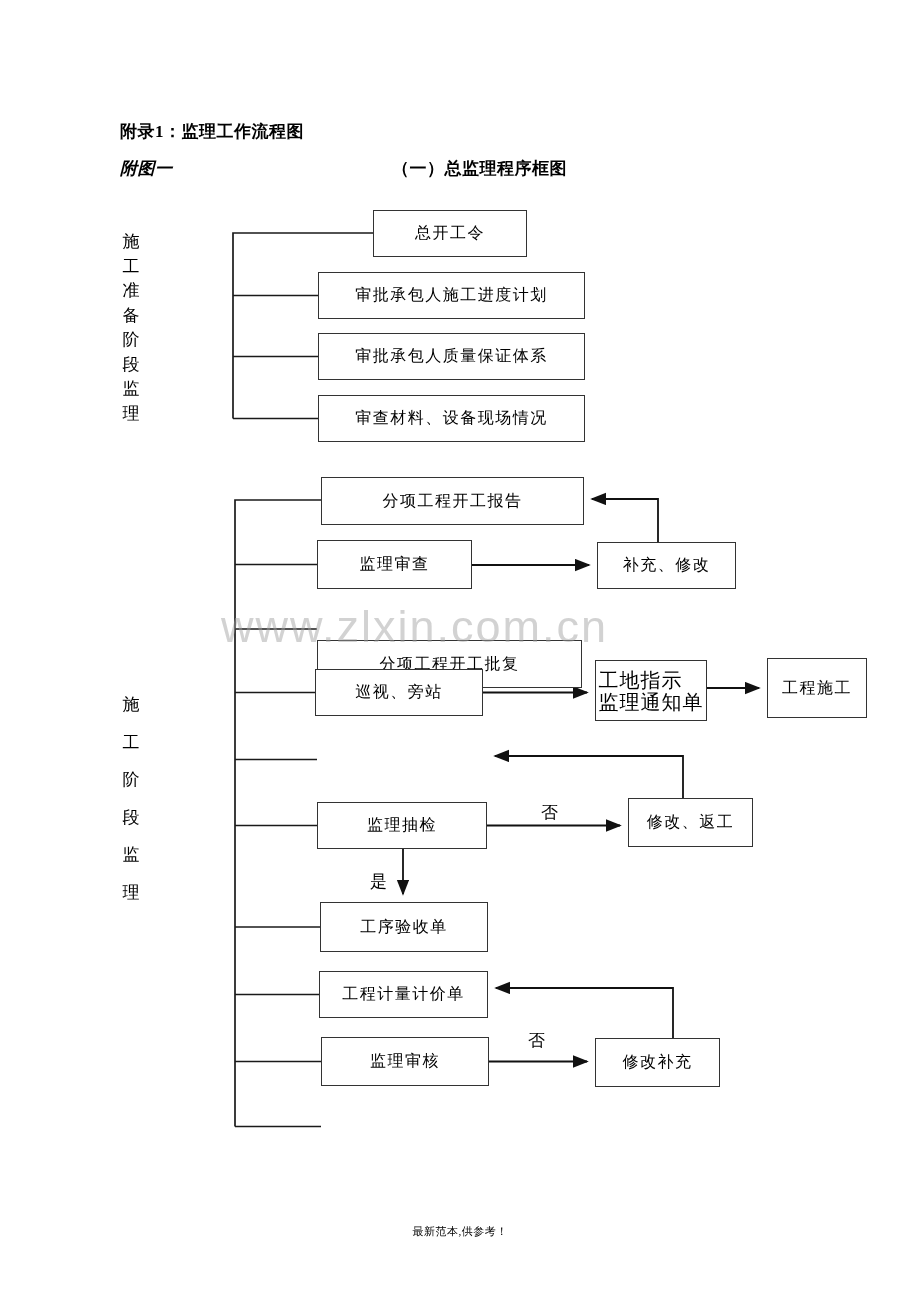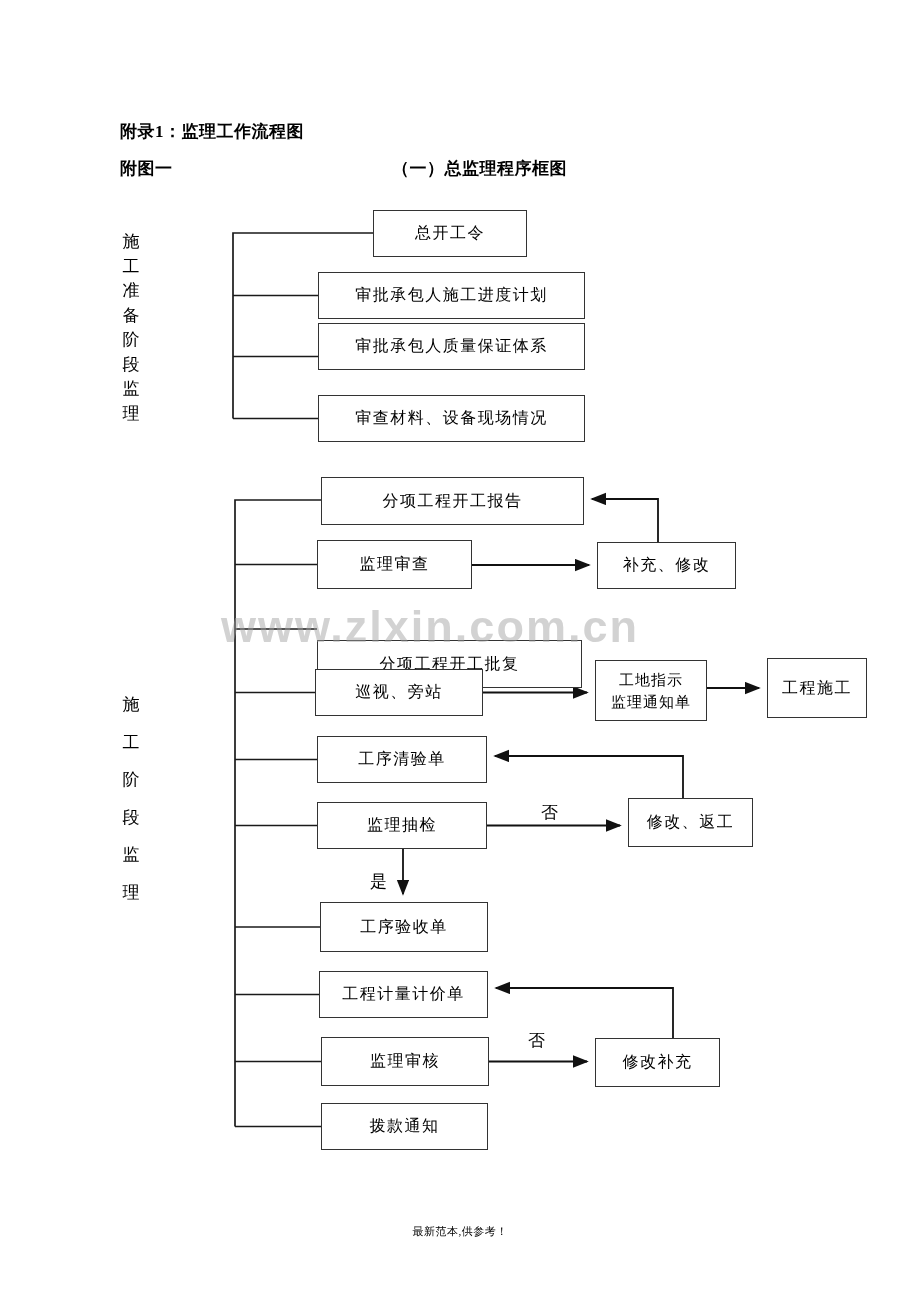--- a/index.html
+++ b/index.html
@@ -3,49 +3,49 @@
 <meta charset="utf-8">
 <style>
   html,body { margin:0; padding:0; background:#ffffff; }
   .page {
     position:relative; width:908px; height:1302px; background:#ffffff;
     font-family:"Liberation Serif","DejaVu Serif",serif; color:#000;
     overflow:hidden;
   }
   .hdr { position:absolute; font-weight:bold; font-size:17px; letter-spacing:0.5px; white-space:nowrap; }
   .appendix-title { left:120px; top:120px; }
-  .figure-label   { left:120px; top:157px; }
+  .figure-label   { left:120px; top:157px;font-style:italic; }
   .figure-title   { left:392px; top:157px; }
 
   .vlabel {
     position:absolute; width:20px; font-size:17px; text-align:center;
     word-break:break-all; letter-spacing:0;
   }
   .vlabel-prep { left:121px; top:231px; line-height:24.5px;font-family:Liberation Mono, monospace; }
   .vlabel-cons { left:121px; top:686px; line-height:37.5px; }
 
   svg.connectors { position:absolute; left:0; top:0; }
   .ln { stroke:#1a1a1a; stroke-width:1.7; fill:none; }
   .ar { stroke:#111111; stroke-width:1.8; fill:none; }
 
   .fbox {
     position:absolute; box-sizing:border-box; background:#ffffff;
     border:1.5px solid #333333; display:flex; align-items:center; justify-content:center;
-    font-size:16px; letter-spacing:1.5px; text-align:center; white-space:pre-line;
+    font-size:16px; letter-spacing:1.5px; white-space:pre-line;
   }
-  .fbox.small { font-size:15px; line-height:22px; letter-spacing:1px; }
+  .fbox.small { font-size:20px; line-height:22px; letter-spacing:1px; }
 
   .decision {
     position:absolute; font-size:17px; letter-spacing:0; background:#fff; padding:0 1px;
   }
   .watermark {
     position:absolute; left:221px; top:601px; width:470px;
     font-family:"Liberation Sans","DejaVu Sans",sans-serif;
     font-size:45px; letter-spacing:2px; color:rgba(160,160,160,0.48);
-    pointer-events:none; white-space:nowrap;font-weight:bold;
+    pointer-events:none; white-space:nowrap;
   }
   .footer {
     position:absolute; left:0; top:1224px; width:920px; text-align:center;
     font-size:11px; letter-spacing:0.5px;
   }
 </style>
 </head>
 <body>
 
 <div class="page">
@@ -92,38 +92,36 @@
       <path class="ar" d="M683,798 V756 H495" marker-end="url(#ah)"></path>
       <path class="ar" d="M487,825.5 H620" marker-end="url(#ah)"></path>
       <path class="ar" d="M403,849 V894" marker-end="url(#ah)"></path>
       <path class="ar" d="M673,1038 V988 H496" marker-end="url(#ah)"></path>
       <path class="ar" d="M489,1061.5 H587" marker-end="url(#ah)"></path>
     </g>
   </svg>
 
   <div class="fbox" style="left:373px;top:210px;width:154px;height:47px">总开工令</div>
   <div class="fbox" style="left:318px;top:272px;width:267px;height:47px">审批承包人施工进度计划</div>
-  <div class="fbox" style="left:318px;top:323px;width:267px;height:47px">审批承包人质量保证体系</div>
+  <div class="fbox" style="left:318px;top:333px;width:267px;height:47px">审批承包人质量保证体系</div>
   <div class="fbox" style="left:318px;top:395px;width:267px;height:47px">审查材料、设备现场情况</div>
   <div class="fbox" style="left:321px;top:477px;width:263px;height:48px">分项工程开工报告</div>
   <div class="fbox" style="left:317px;top:540px;width:155px;height:49px">监理审查</div>
   <div class="fbox" style="left:597px;top:542px;width:139px;height:47px">补充、修改</div>
   <div class="fbox" style="left:317px;top:640px;width:265px;height:48px">分项工程开工批复</div>
   <div class="fbox" style="left:315px;top:669px;width:168px;height:47px">巡视、旁站</div>
   <div class="fbox small" style="left:595px;top:660px;width:112px;height:61px">工地指示
 监理通知单</div>
   <div class="fbox" style="left:767px;top:658px;width:100px;height:60px">工程施工</div>
-  <div class="fbox" style="left:317px;top:736px;width:170px;height:47px">工序清验单</div>
   <div class="fbox" style="left:317px;top:802px;width:170px;height:47px">监理抽检</div>
   <div class="fbox" style="left:628px;top:798px;width:125px;height:49px">修改、返工</div>
   <div class="fbox" style="left:320px;top:902px;width:168px;height:50px">工序验收单</div>
   <div class="fbox" style="left:319px;top:971px;width:169px;height:47px">工程计量计价单</div>
   <div class="fbox" style="left:321px;top:1037px;width:168px;height:49px">监理审核</div>
   <div class="fbox" style="left:595px;top:1038px;width:125px;height:49px">修改补充</div>
-  <div class="fbox" style="left:321px;top:1103px;width:167px;height:47px">拨款通知</div>
 
   <div class="decision" style="left:540px;top:801px">否</div>
   <div class="decision" style="left:369px;top:870px">是</div>
   <div class="decision" style="left:527px;top:1029px">否</div>
 
   <div class="footer">最新范本,供参考！</div>
 
   <div class="watermark">www.zlxin.com.cn</div>
 </div>
 

